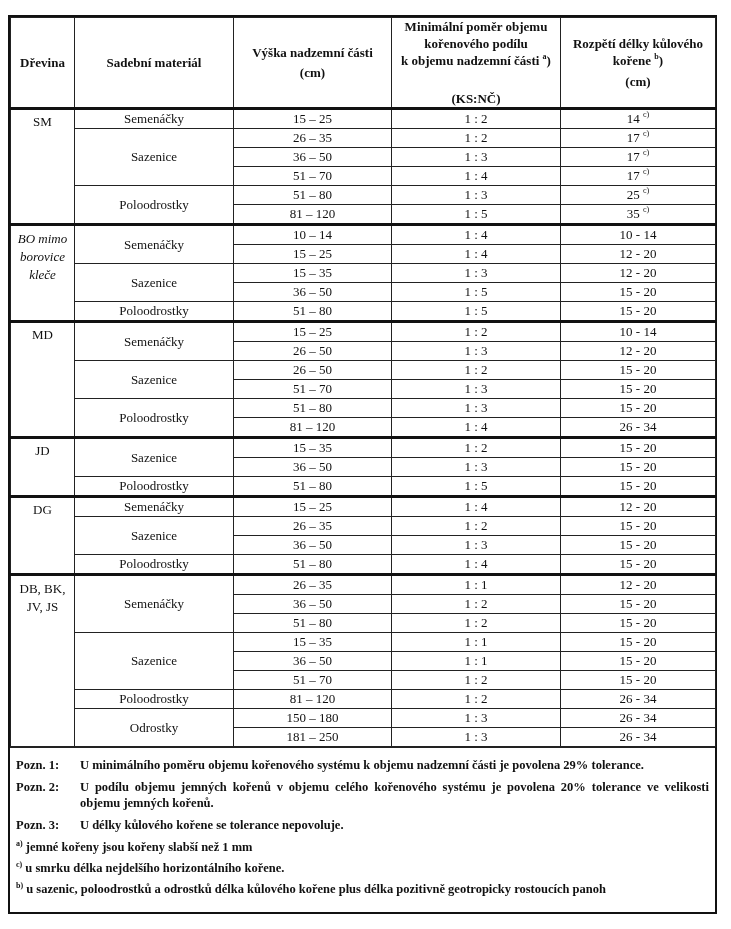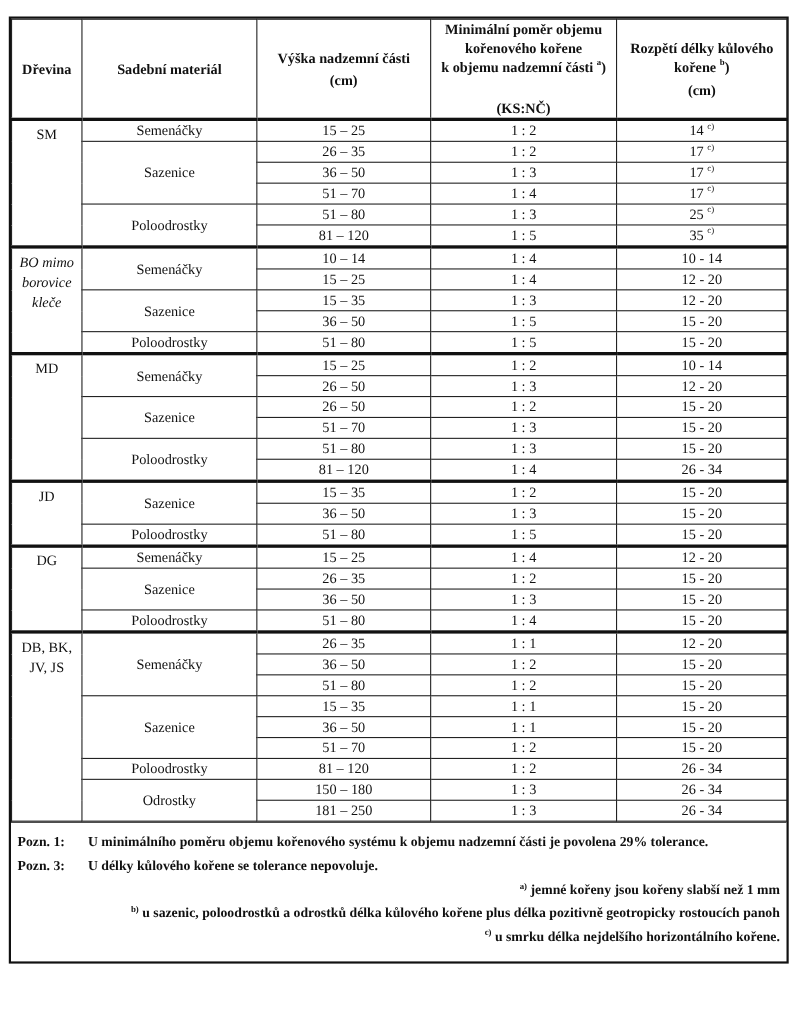--- a/index.html
+++ b/index.html
@@ -11,21 +11,21 @@
   th { font-weight:bold; height:80px; font-size:13px; line-height:17px; border-bottom:3px solid #111; }
   td { height:18px; }
   td.tree { vertical-align:top; padding-top:4px;margin-left:32px; }
   tr.grp-start td { border-top:3px solid #111; }
   tr:first-child.grp-start td { border-top:none; }
   sup { font-size:8px; line-height:0; vertical-align:6px; }
   .notes { border-top:1px solid #222; padding:9px 6px 10px 6px; font-size:12.5px; line-height:16px;font-weight:bold; }
   .note { display:flex; margin-bottom:6px; }
   .note .lbl { width:64px; flex:none; }
   .note .txt { flex:1; text-align:justify; }
-  .fn { margin-bottom:5px;text-align:right; }
+  .fn { margin-bottom:5px; }
   .fn sup { font-size:8px; vertical-align:5px; }
 </style>
 </head>
 <body>
 
 <div class="wrap">
   <table>
     <colgroup>
         <col class="c1">
         <col class="c2">
@@ -36,21 +36,21 @@
     <thead>
       <tr>
         <th><span>Dřevina</span></th>
         <th><span>Sadební materiál</span></th>
         <th>
           <div>Výška nadzemní části</div>
           <div style="margin-top:3px">(cm)</div>
         </th>
         <th>
           <div>Minimální poměr objemu</div>
-          <div>kořenového kořene</div>
+          <div>kořenového podílu</div>
           <div><span>k objemu nadzemní části</span> <sup>a</sup><span>)</span></div>
           <div style="margin-top:21px">(KS:NČ)</div>
         </th>
         <th>
           <div>Rozpětí délky kůlového</div>
           <div><span>kořene</span> <sup>b</sup><span>)</span></div>
           <div style="margin-top:4px">(cm)</div>
         </th>
       </tr>
     </thead>
@@ -246,23 +246,27 @@
         </tr>
       </tbody>
   </table>
   <div class="notes">
     <div id="notes-list">
         <div class="note">
           <span class="lbl">Pozn. 1:</span>
           <span class="txt">U minimálního poměru objemu kořenového systému k objemu nadzemní části je povolena 29% tolerance.</span>
         </div>
         <div class="note">
+          <span class="lbl">Pozn. 2:</span>
+          <span class="txt">U podílu objemu jemných kořenů v objemu celého kořenového systému je povolena 20% tolerance ve velikosti objemu jemných kořenů.</span>
+        </div>
+        <div class="note">
           <span class="lbl">Pozn. 3:</span>
           <span class="txt">U délky kůlového kořene se tolerance nepovoluje.</span>
         </div>
       </div>
     <div id="footnotes-list">
         <div class="fn"><sup>a)</sup><span> jemné kořeny jsou kořeny slabší než 1 mm</span></div>
+        <div class="fn"><sup>c)</sup><span> u smrku délka nejdelšího horizontálního kořene.</span></div>
         <div class="fn"><sup>b)</sup><span> u sazenic, poloodrostků a odrostků délka kůlového kořene plus délka pozitivně geotropicky rostoucích panoh</span></div>
-        <div class="fn"><sup>c)</sup><span> u smrku délka nejdelšího horizontálního kořene.</span></div>
       </div>
   </div>
 </div>
 
 </body></html>

